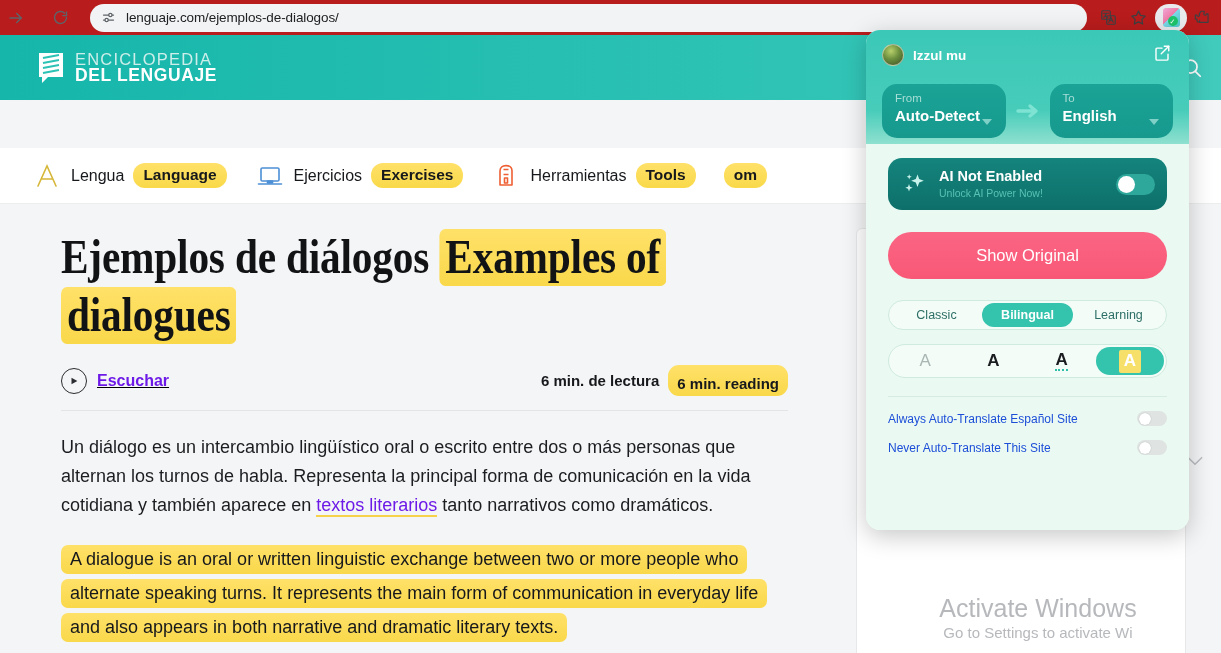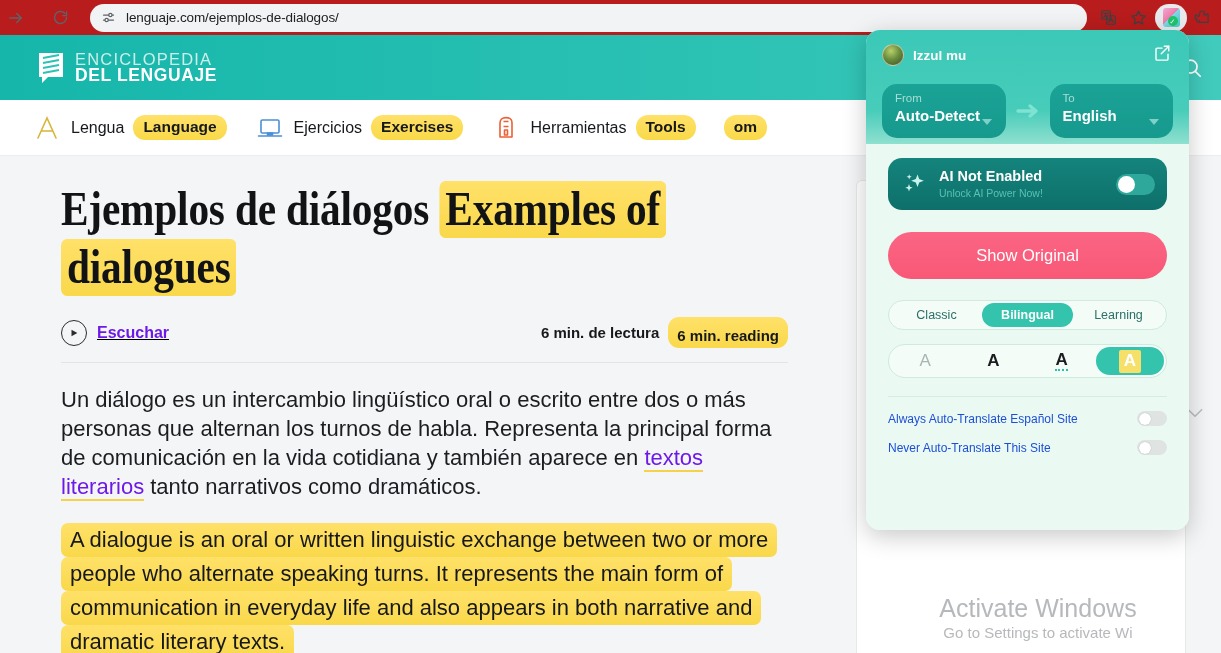--- a/index.html
+++ b/index.html
@@ -111,20 +111,21 @@
 
   .site-nav {
     height: 56px;
     background: #ffffff;
     display: flex; align-items: center;
     padding-left: 32px;
     gap: 0px;
     white-space: nowrap;
     overflow: hidden;
     border-bottom: 1px solid #eceded;
+    margin-top: 48px;
   }
   .nav-item {
     display: flex; align-items: center; gap: 9px;
     margin-right: 28px;
     flex: none;
   }
   .nav-ico { width: 30px; height: 30px; display: flex; align-items: center; justify-content: center; flex:none;}
   .nav-es { font-size: 16px; color: #16181c; }
   .pill {
     background: linear-gradient(180deg,#ffe169 0%, #f9d949 100%);
@@ -175,21 +176,21 @@
   .read-time { display: flex; align-items: center; gap: 9px; }
   .read-es { font-size: 15px; font-weight: 700; color: #16181c; }
   .pill-sm {
     background: linear-gradient(180deg,#ffe169 0%, #f9d84a 100%);
     border-radius: 11px;
     padding: 10px 9px 4px;
     font-size: 15px; font-weight: 700; color: #16181c;
   }
   .para {
     margin-top: 22px;
-    font-size: 22px;
+    font-size: 18px;
     line-height: 29px;
     color: #1b1d21;
   }
   .para a { color: #6d1ae8; text-decoration: none; border-bottom: 2px solid #f5d24a; }
   .para.translated {
     line-height: 34px;
     color: #16181c;
   }
   .para.translated .hl2 {
     background: linear-gradient(180deg,#ffe169 0%, #f9d84a 100%);

